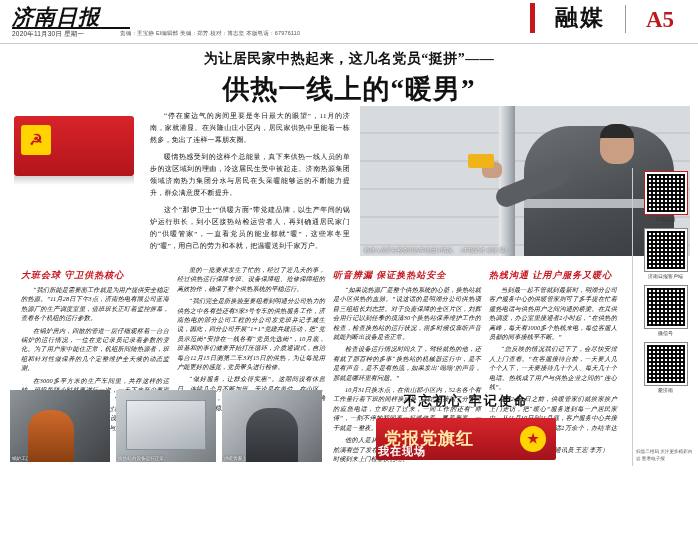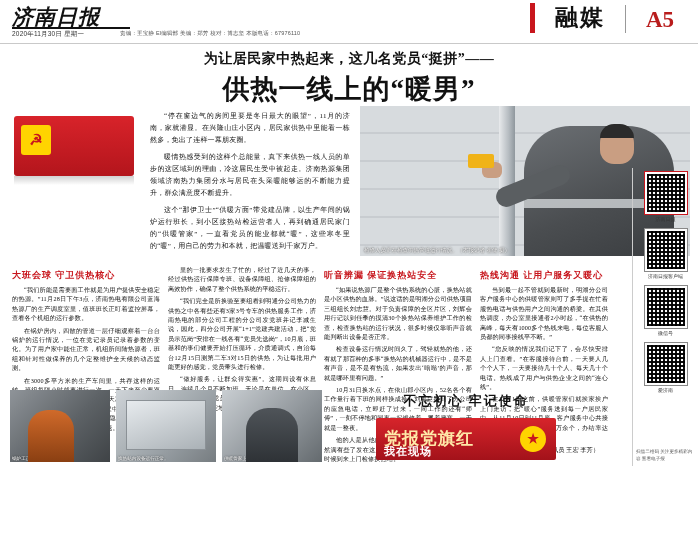--- a/index.html
+++ b/index.html
@@ -116,21 +116,21 @@
   }
   .hp-tool{
     position:absolute;right:196px;bottom:88px;width:26px;height:14px;background:#f0b318;border-radius:2px;
   }
   .hp-caption{
     position:absolute;left:4px;bottom:2px;color:#f3f3f3;font-size:5.5px;
     font-family:"Liberation Sans",sans-serif;text-shadow:0 0 2px #000;
   }
 
   
-  .main{position:relative;display:flex;gap:0px;padding:4px 8px 0 12px;box-sizing:border-box;}
+  .main{position:relative;display:flex;gap:0px;padding:4px 8px 0 21px;box-sizing:border-box;font-style:italic;}
   .colwrap{display:flex;flex:1;gap:8px;}
   .col{width:148px;}
   .col.narrow{width:128px;}
   .sub-head{
     color:#c8161d;font-weight:bold;font-size:9px;letter-spacing:1px;
     margin:4px 0 3px 0;
   }
   .body-text{
     font-size:6.2px;line-height:9.4px;text-align:justify;color:#111;letter-spacing:0.1px;
   }
@@ -158,21 +158,21 @@
 
   
   .red-banner{
     position:absolute;right:142px;bottom:6px;width:180px;height:42px;
     background:linear-gradient(180deg,#d7242b,#a3121a);border-radius:2px;overflow:hidden;
   }
   .rb-title{
     position:absolute;left:8px;top:9px;color:#ffe9a8;font-size:17px;font-weight:bold;letter-spacing:1px;
   }
   .rb-sub{
-    position:absolute;left:8px;top:26px;color:#fff;font-size:11px;font-weight:bold;letter-spacing:1px;
+    position:absolute;left:2px;top:26px;color:#fff;font-size:11px;font-weight:bold;letter-spacing:1px;
   }
   .rb-emblem{
     position:absolute;right:10px;top:8px;width:26px;height:26px;background:#ffd400;border-radius:50%;
     display:flex;align-items:center;justify-content:center;color:#c8161d;font-size:13px;font-weight:bold;
   }
   .calli{
     position:absolute;right:142px;bottom:52px;width:180px;height:22px;
     font-size:13px;font-weight:bold;color:#111;letter-spacing:2px;text-align:center;
     font-family:"Liberation Serif",serif;
   }

